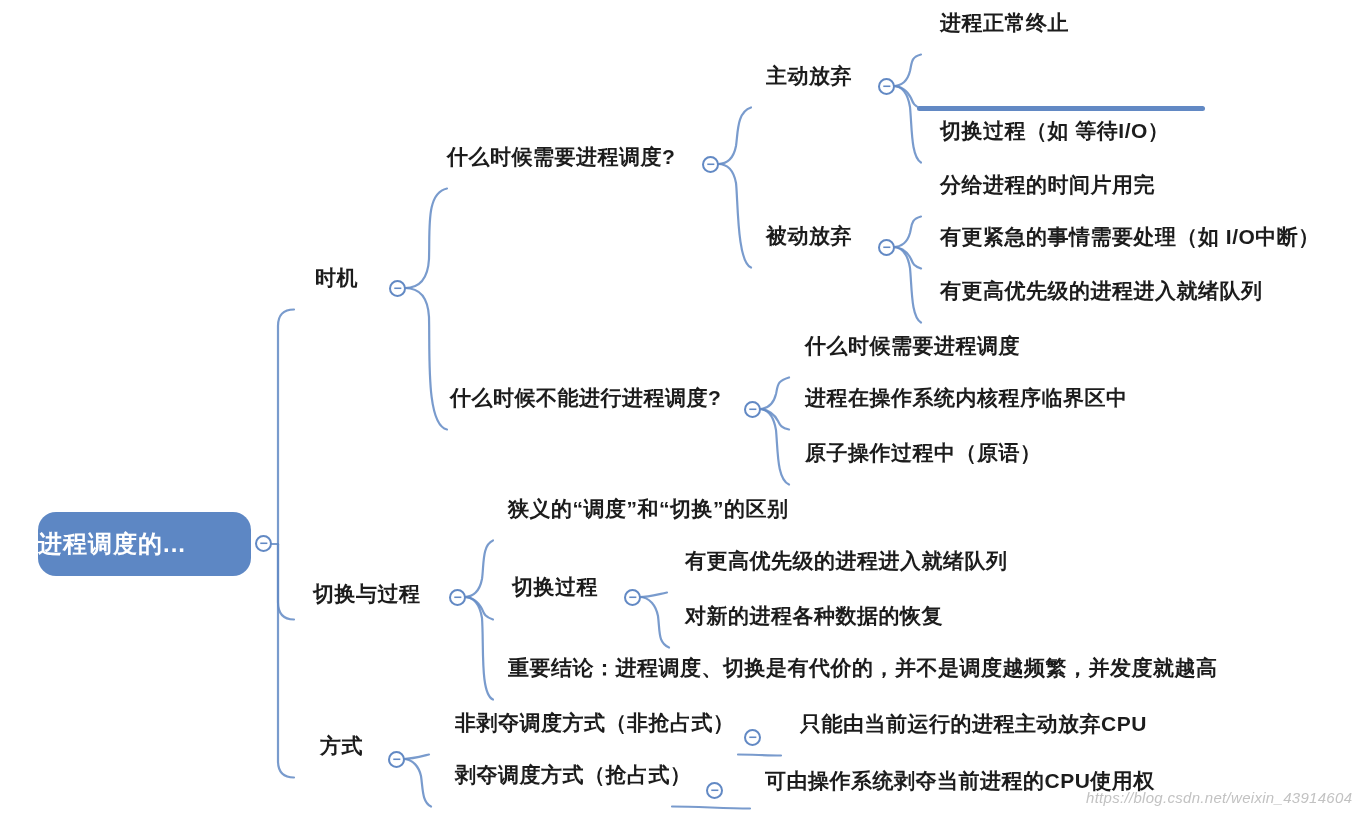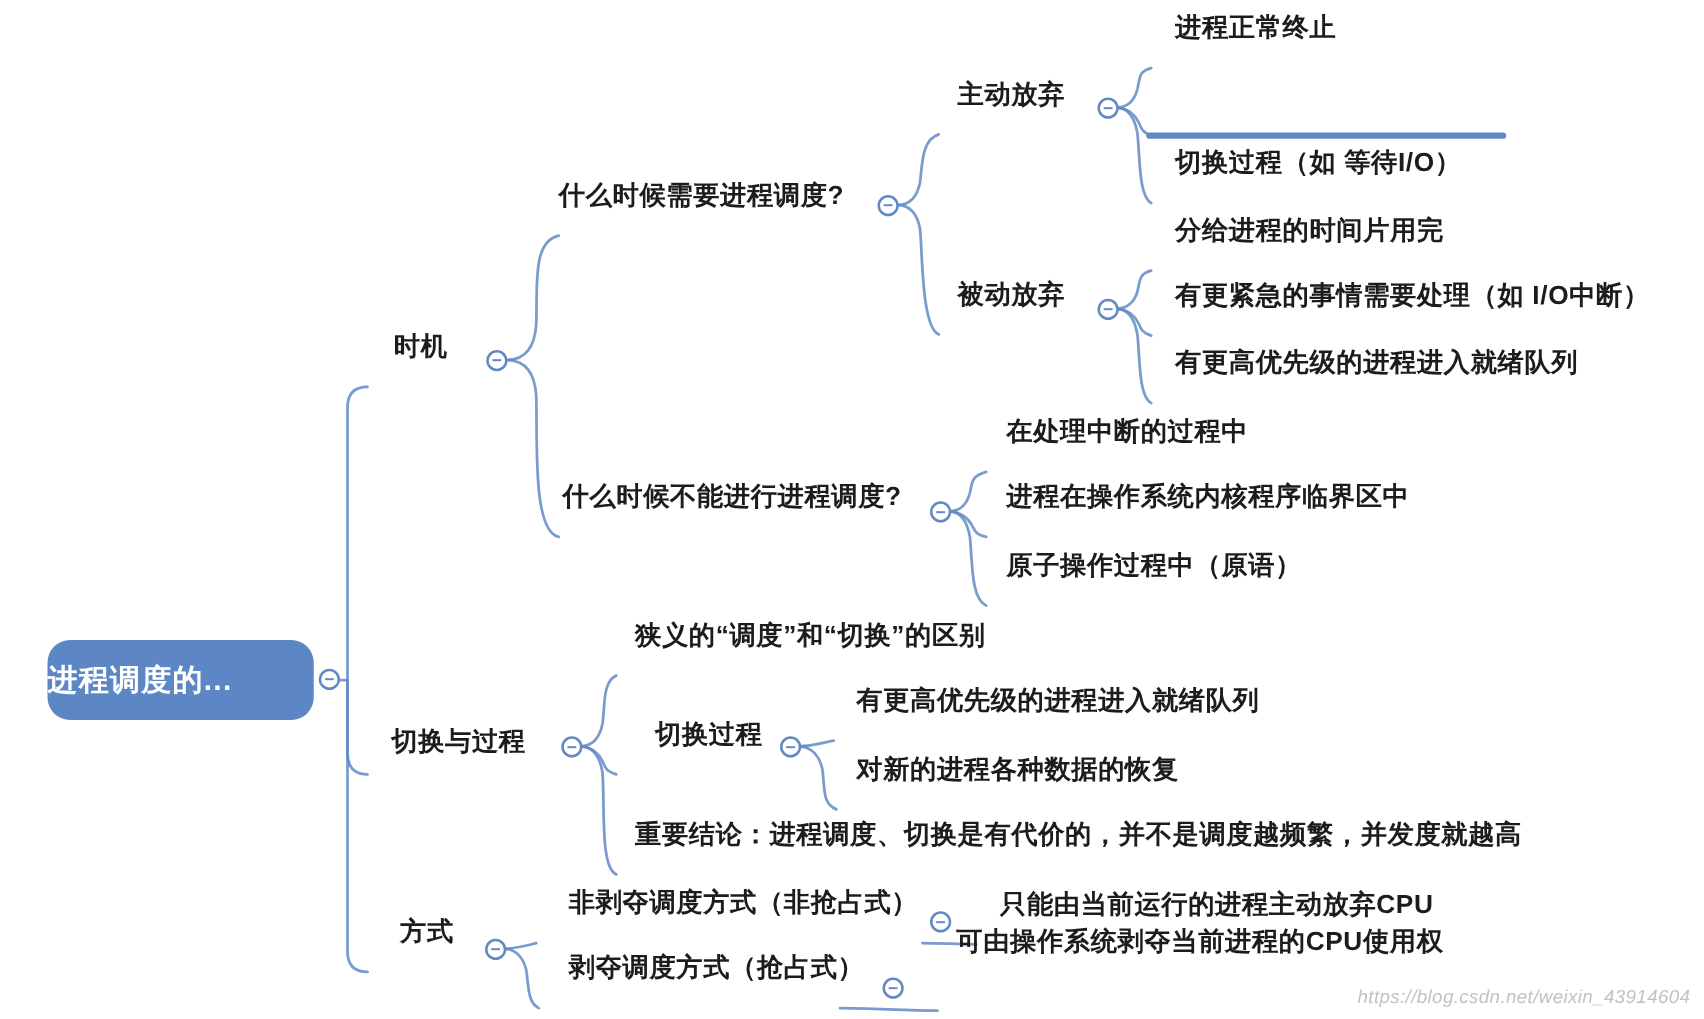--- a/index.html
+++ b/index.html
@@ -119,21 +119,21 @@
   <span class="lbl" style="padding-left:23px;">有更高优先级的进程进入就绪队列</span>
     <span class="bar"></span>
 </div>
 
 <div class="node" style="left:429px;top:398px;width:308px;">
   <span class="lbl" style="padding-left:21px;">什么时候不能进行进程调度?</span>
     <span class="bar"></span>
 </div>
 
 <div class="node" style="left:790px;top:346px;width:220px;">
-  <span class="lbl" style="padding-left:15px;">在处理中断的过程中</span>
+  <span class="lbl" style="padding-left:15px;">什么时候需要进程调度</span>
     <span class="bar"></span>
 </div>
 <div class="node" style="left:790px;top:398px;width:340px;">
   <span class="lbl" style="padding-left:15px;">进程在操作系统内核程序临界区中</span>
     <span class="bar"></span>
 </div>
 <div class="node" style="left:790px;top:453px;width:255px;">
   <span class="lbl" style="padding-left:15px;">原子操作过程中（原语）</span>
     <span class="bar"></span>
 </div>
@@ -141,21 +141,21 @@
 <div class="node" style="left:295px;top:588px;width:150px;justify-content:center;">
   <span class="lbl" style="padding-left:18px;">切换与过程</span>
     <span class="bar"></span>
 </div>
 
 <div class="node" style="left:489px;top:509px;width:308px;">
   <span class="lbl" style="padding-left:19px;">狭义的“调度”和“切换”的区别</span>
     <span class="bar"></span>
 </div>
 
-<div class="node" style="left:506px;top:588px;width:106px;font-family:Liberation Serif, serif;">
+<div class="node" style="left:494px;top:588px;width:106px;font-family:Liberation Serif, serif;">
   <span class="lbl" style="padding-left:18px;">切换过程</span>
     <span class="bar"></span>
 </div>
 
 <div class="node" style="left:668px;top:561px;width:342px;">
   <span class="lbl" style="padding-left:17px;">有更高优先级的进程进入就绪队列</span>
     <span class="bar"></span>
 </div>
 <div class="node" style="left:668px;top:616px;width:262px;">
   <span class="lbl" style="padding-left:17px;margin-top:16px;">对新的进程各种数据的恢复</span>
@@ -178,21 +178,21 @@
 </div>
 <div class="node" style="left:781px;top:724px;width:376px;">
   <span class="lbl" style="padding-left:19px;">只能由当前运行的进程主动放弃CPU</span>
     <span class="bar"></span>
 </div>
 
 <div class="node" style="left:430px;top:775px;width:242px;">
   <span class="lbl" style="padding-left:25px;">剥夺调度方式（抢占式）</span>
     <span class="bar"></span>
 </div>
-<div class="node" style="left:750px;top:754px;width:385px;">
+<div class="node" style="left:750px;top:781px;width:385px;">
   <span class="lbl" style="padding-left:15px;">可由操作系统剥夺当前进程的CPU使用权</span>
     <span class="bar"></span>
 </div>
 
 <div class="micon" style="left:255px;top:535px;">−</div>
 <div class="micon" style="left:389px;top:280px;">−</div>
 <div class="micon" style="left:702px;top:156px;">−</div>
 <div class="micon" style="left:878px;top:78px;">−</div>
 <div class="micon" style="left:878px;top:239px;">−</div>
 <div class="micon" style="left:744px;top:401px;">−</div>

